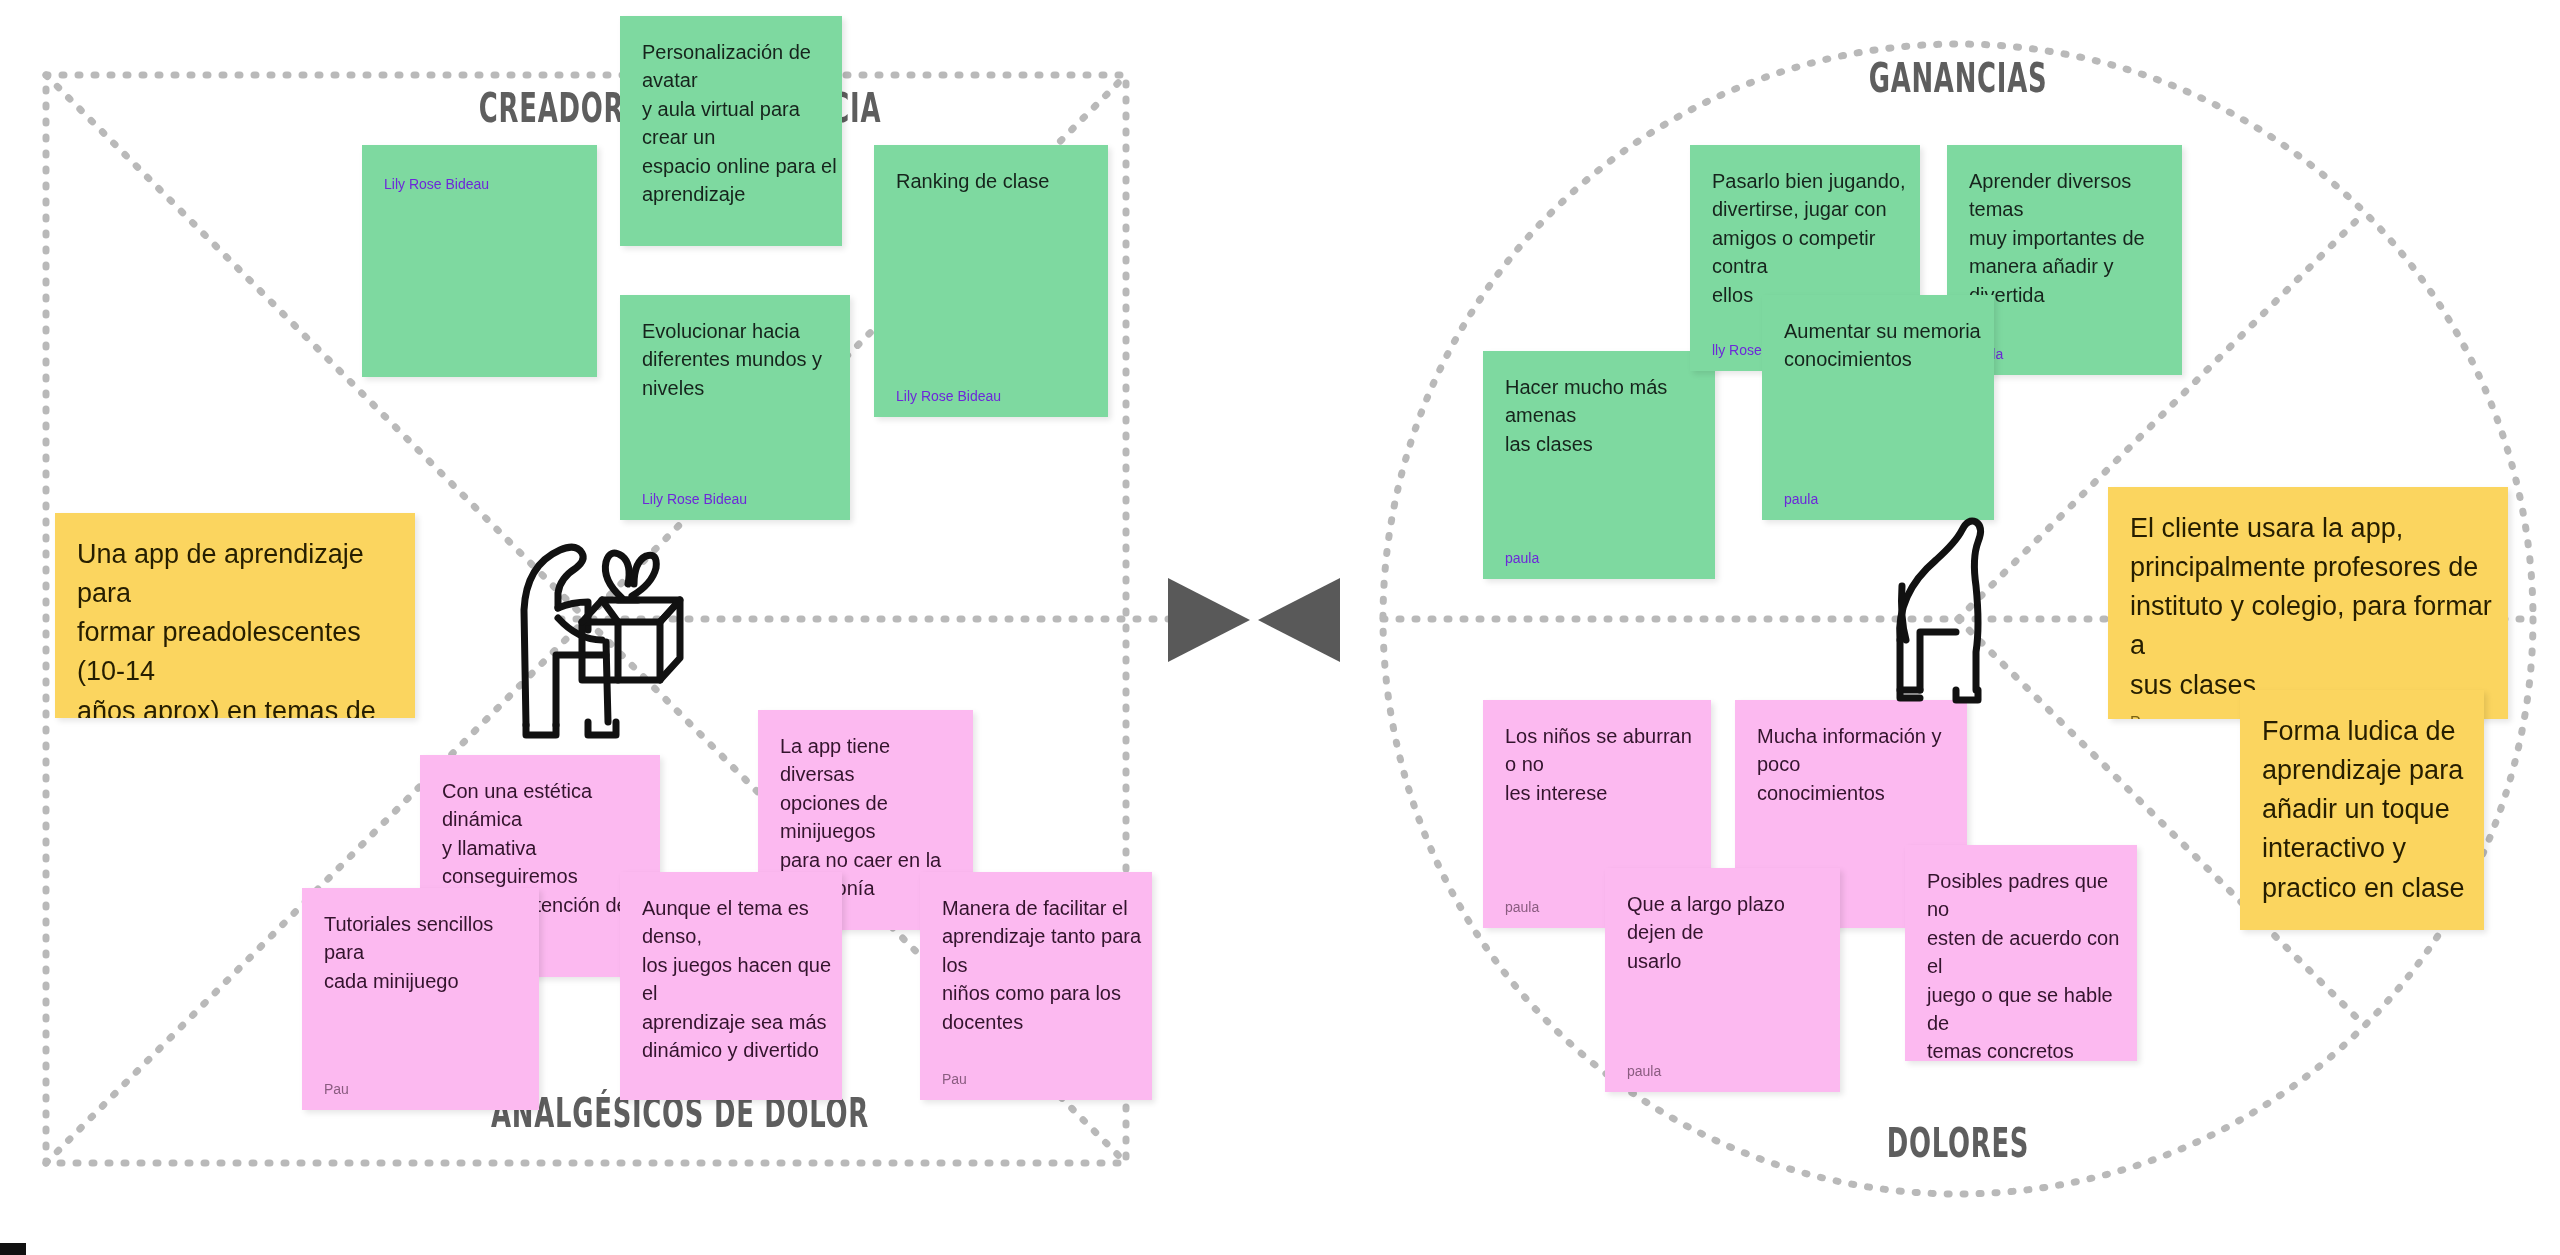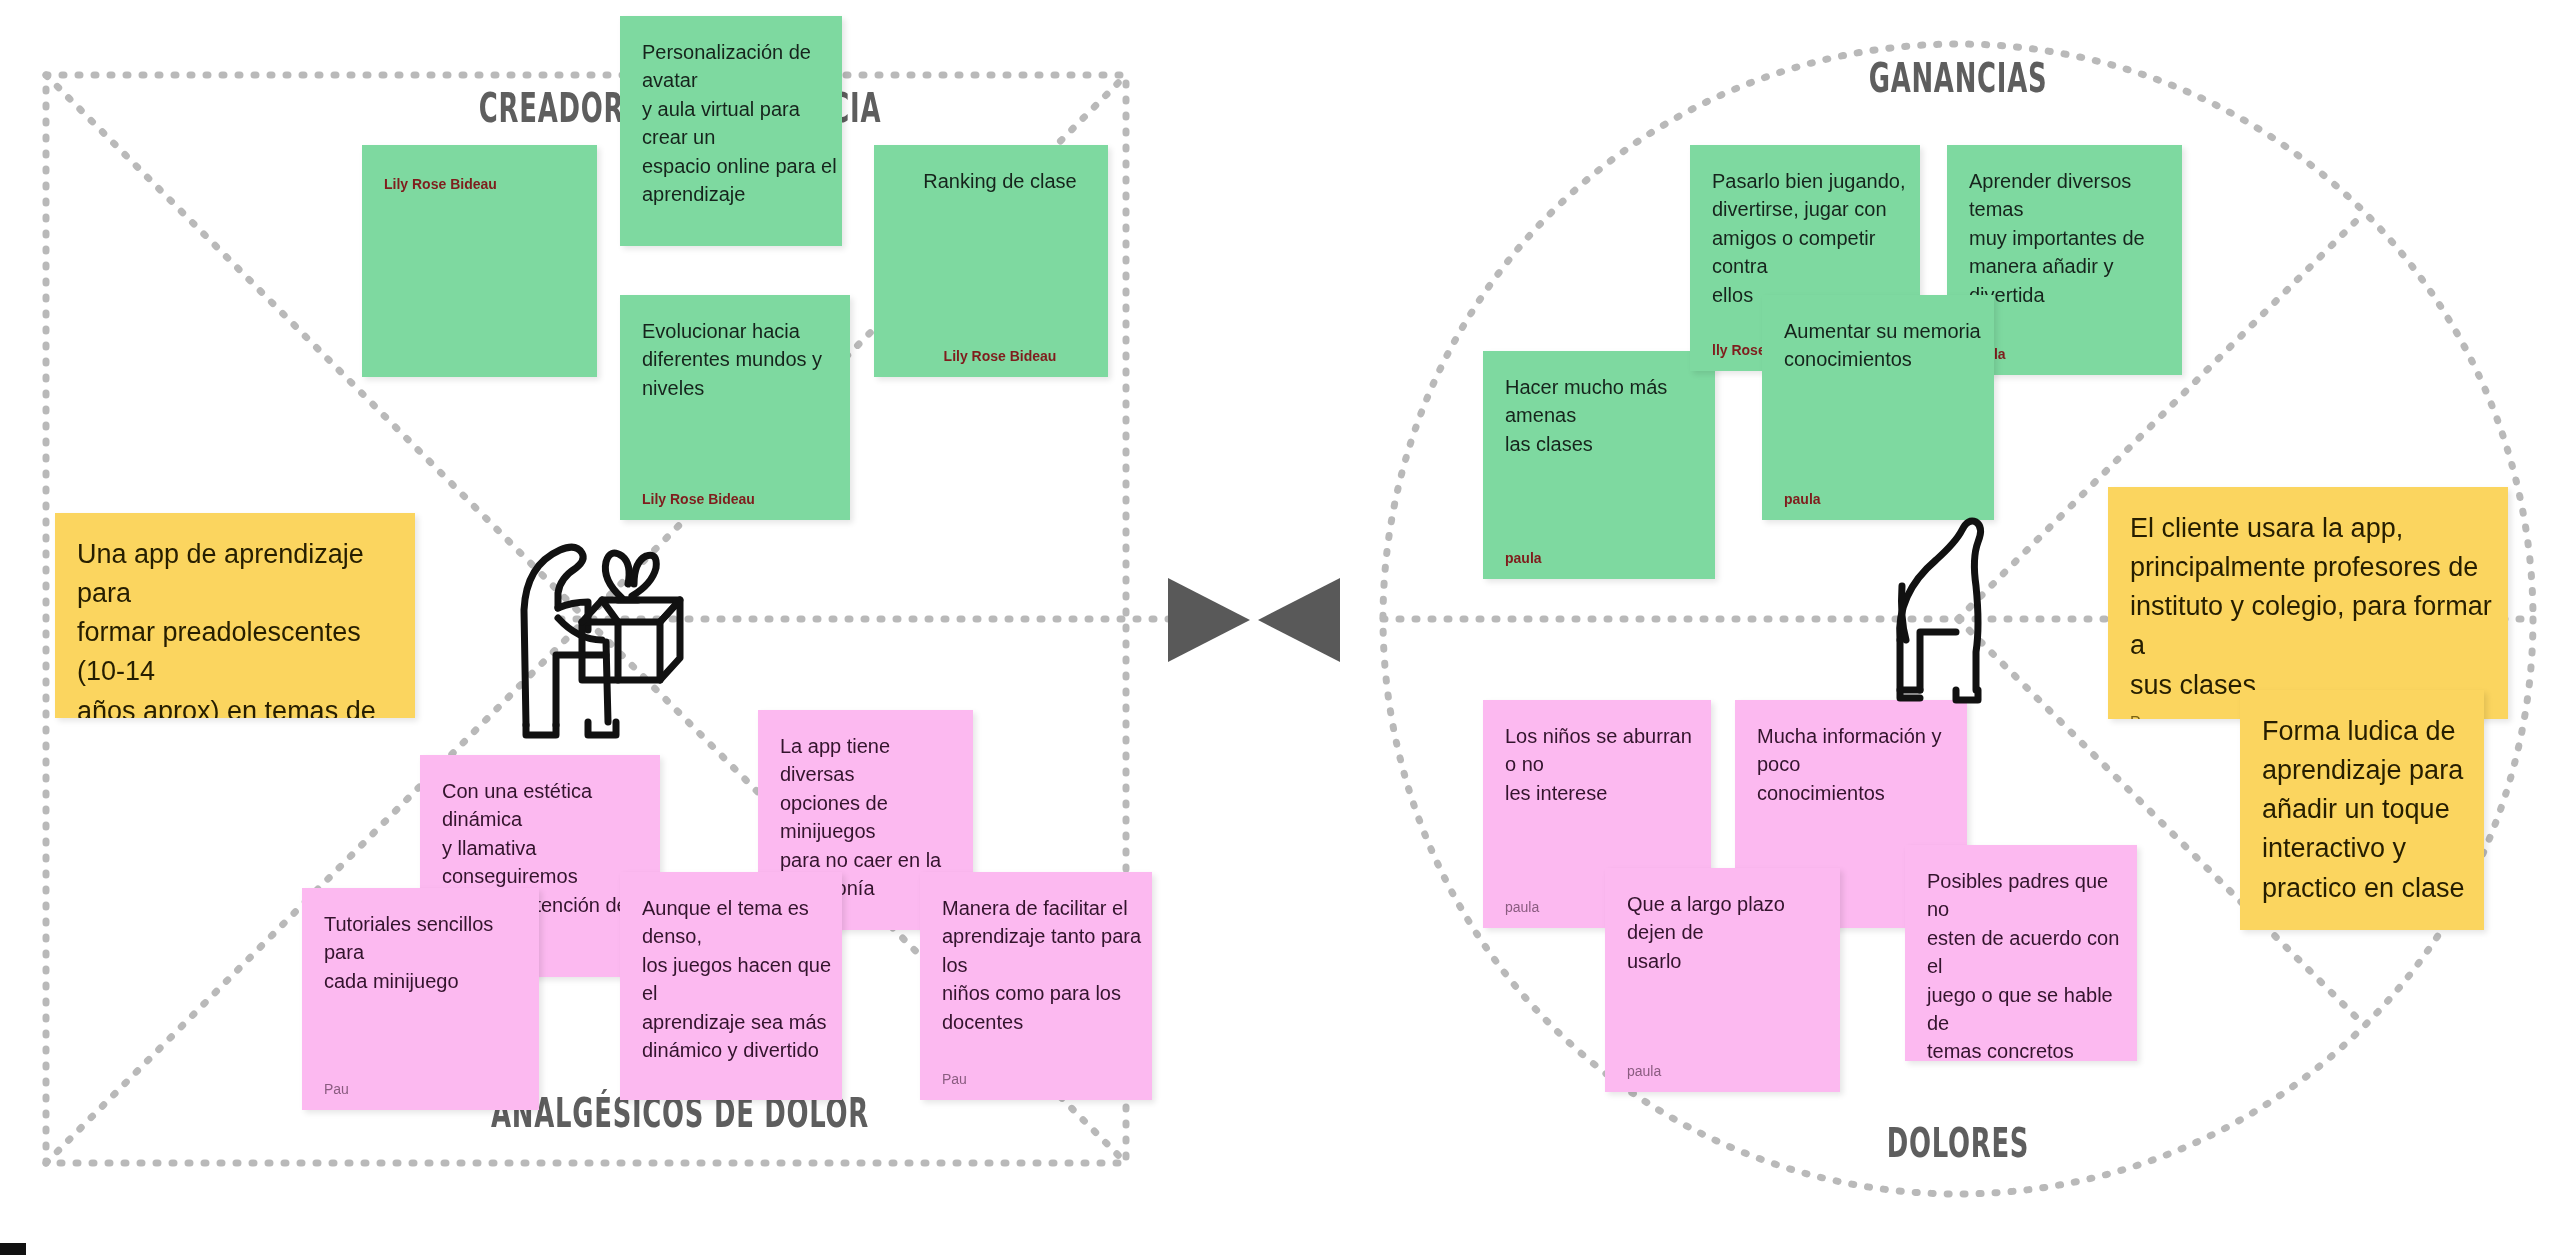--- a/index.html
+++ b/index.html
@@ -48,21 +48,21 @@
     word-break: normal;
   }
   .note .author {
     font-size: 14px;
     line-height: 1;
     color: #6b6b6b;
     margin-top: 10px;
   }
   .note.green  { background: #7ED9A0; }
   .note.green  .body   { color: #16241c; }
-  .note.green  .author { color: #7f1d1d; font-weight: bold; }
+  .note.green  .author { color: #6d28d9; }
   .note.pink   { background: #FCB9F0; }
   .note.pink   .body   { color: #33142d; }
   .note.pink   .author { color: #8a5c80; }
   .note.yellow { background: #FBD55F; }
   .note.yellow .body   { color: #261e00; }
   .note.yellow .author { color: #7a6213; }
 
   .note.big .body { font-size: 27px; line-height: 1.45; }
   .note.big .author { font-size: 16px; }
 
@@ -154,21 +154,21 @@
 
   </div>
 
   <div class="note green" style="left:620px; top:295px; width:230px; height:225px; z-index:6;">
     <div class="body">Evolucionar hacia
 diferentes mundos y
 niveles</div>
     <div class="author">Lily Rose Bideau</div>
   </div>
 
-  <div class="note green" style="left:874px; top:145px; width:234px; height:232px; z-index:5;align-items:center;">
+  <div class="note green" style="left:874px; top:145px; width:234px; height:272px; z-index:5;">
     <div class="body">Ranking de clase</div>
     <div class="author">Lily Rose Bideau</div>
   </div>
 
   <div class="note pink" style="left:420px; top:755px; width:240px; height:222px; z-index:5;">
     <div class="body">Con una estética dinámica
 y llamativa conseguiremos
 captar la atención de los
 chavales</div>
     <div class="author"></div>

